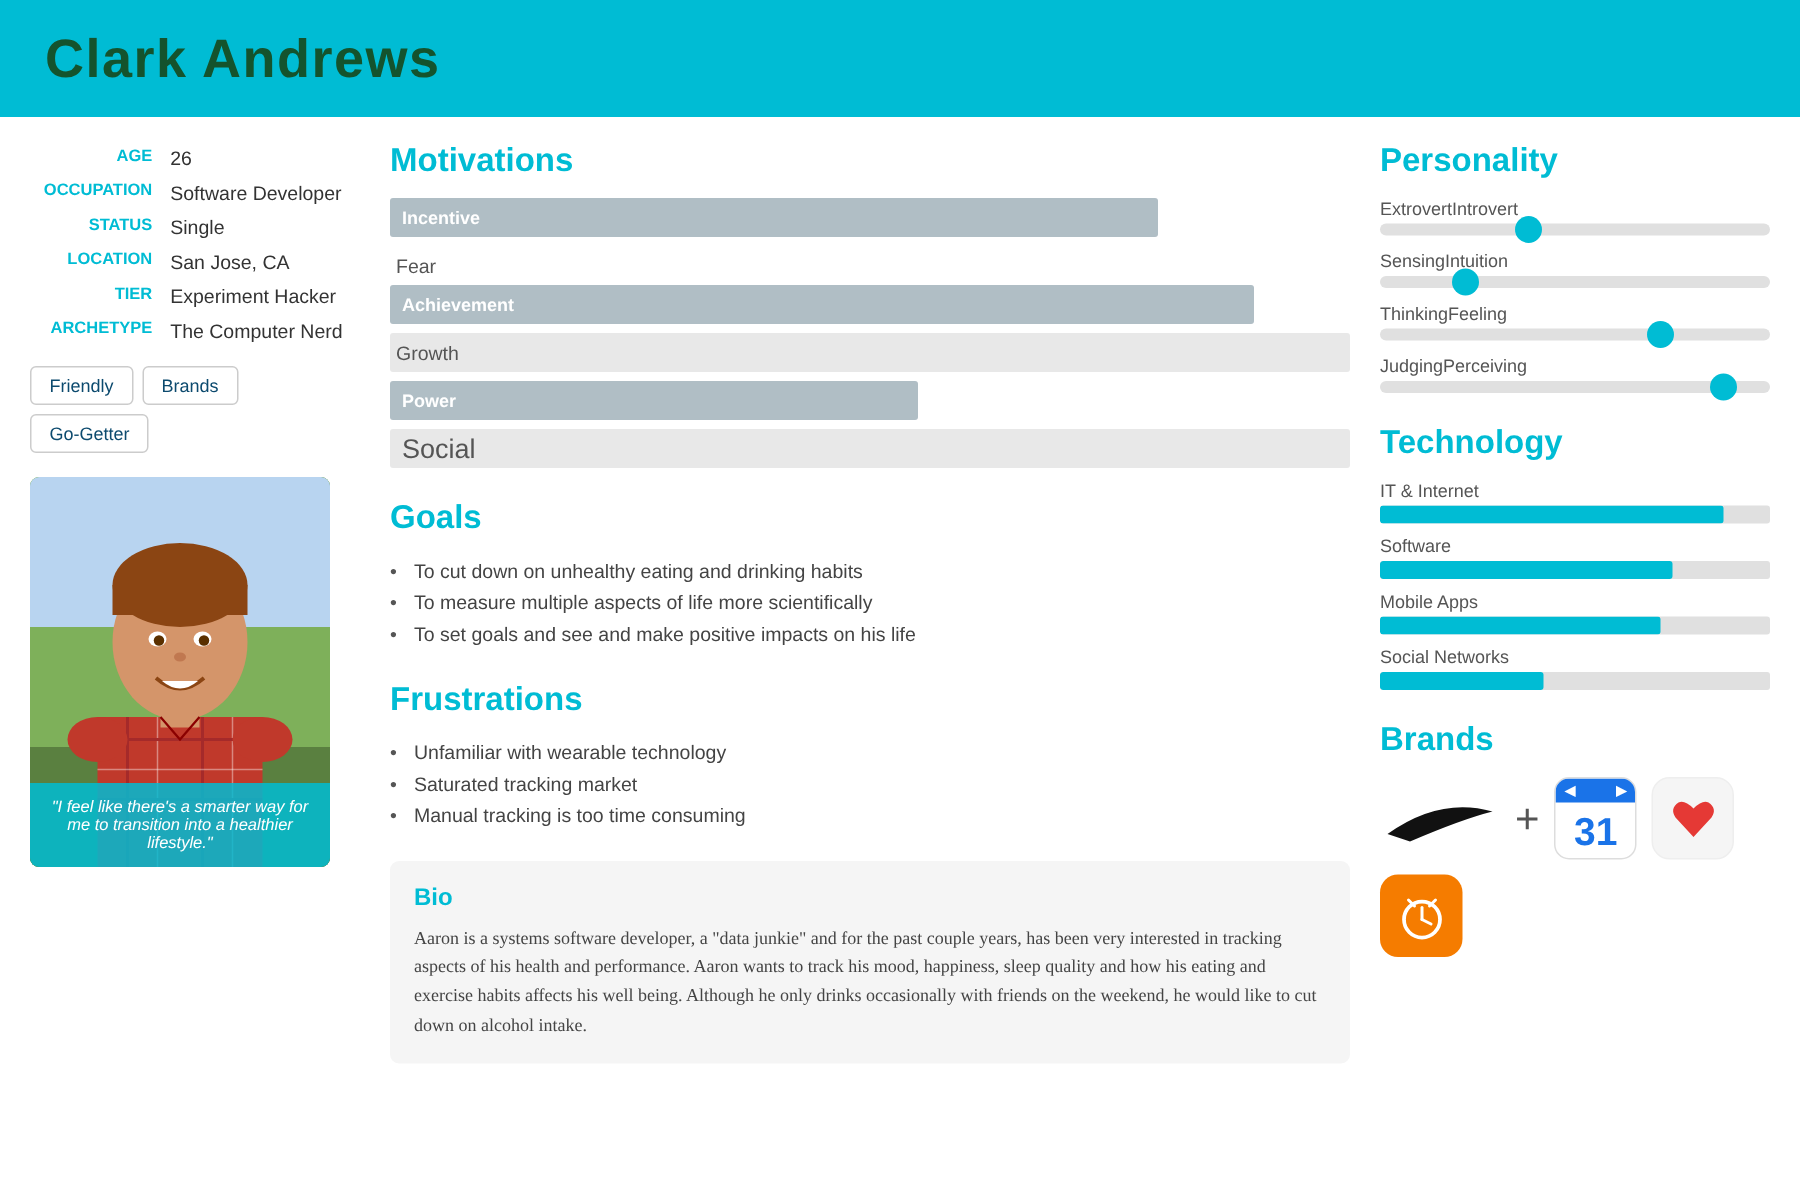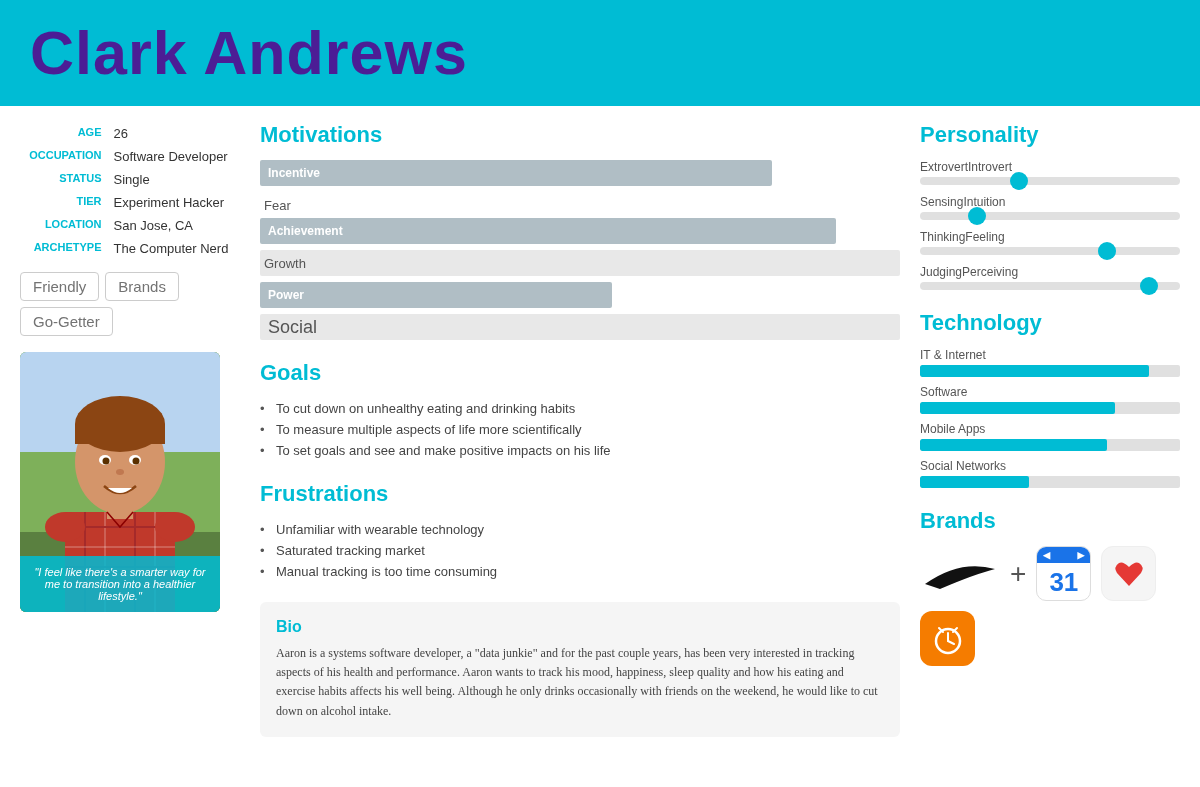--- a/index.html
+++ b/index.html
@@ -3,22 +3,22 @@
   <meta charset="utf-8">
   <style>
     * { box-sizing: border-box; margin: 0; padding: 0; }
     body { font-family: Arial, sans-serif; background: #fff; font-size: 13px; color: #333; }
 
     .header {
       background: #00bcd4;
       padding: 18px 30px;
     }
     .header h1 {
-      color: #4c1d95;
-      font-size: 61px;
+      color: #14532d;
+      font-size: 36px;
       font-weight: bold;
       letter-spacing: 1px;
     }
 
     .main-content {
       display: flex;
       padding: 16px 20px;
       gap: 20px;
     }
 
@@ -53,22 +53,22 @@
     .traits {
       display: flex;
       gap: 6px;
       margin-top: 12px;
       flex-wrap: wrap;
     }
     .trait-badge {
       border: 1px solid #ccc;
       border-radius: 4px;
       padding: 5px 12px;
-      font-size: 15px;
-      color: #737373;
+      font-size: 12px;
+      color: #0c4a6e;
       background: #fff;
     }
 
     .profile-photo {
       margin-top: 16px;
       width: 200px;
       height: 260px;
       border-radius: 6px;
       overflow: hidden;
       position: relative;
@@ -267,26 +267,26 @@
         </tr>
         <tr>
           <td class="label">OCCUPATION</td>
           <td class="value">Software Developer</td>
         </tr>
         <tr>
           <td class="label">STATUS</td>
           <td class="value">Single</td>
         </tr>
         <tr>
+          <td class="label">LOCATION</td>
+          <td class="value">San Jose, CA</td>
+        </tr>
+        <tr>
           <td class="label">TIER</td>
           <td class="value">Experiment Hacker</td>
-        </tr>
-        <tr>
-          <td class="label">LOCATION</td>
-          <td class="value">San Jose, CA</td>
         </tr>
         <tr>
           <td class="label">ARCHETYPE</td>
           <td class="value">The Computer Nerd</td>
         </tr>
       </tbody>
         </table>
     </div>
 
     <div class="traits">

